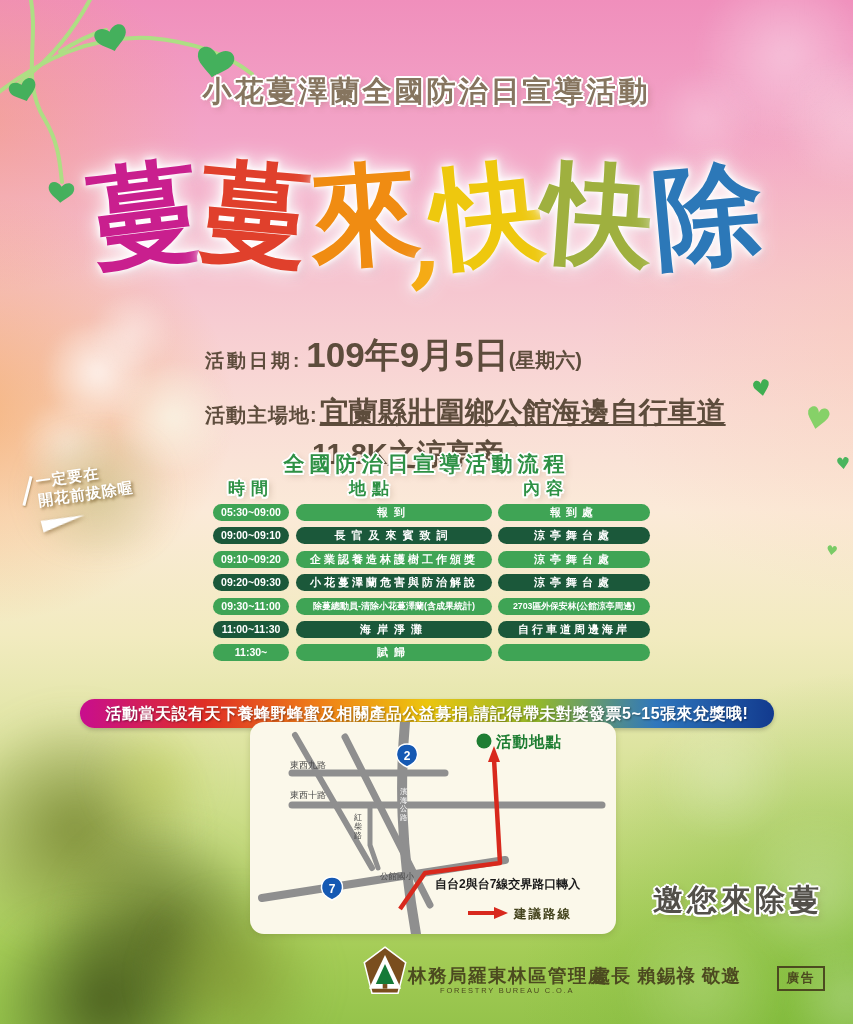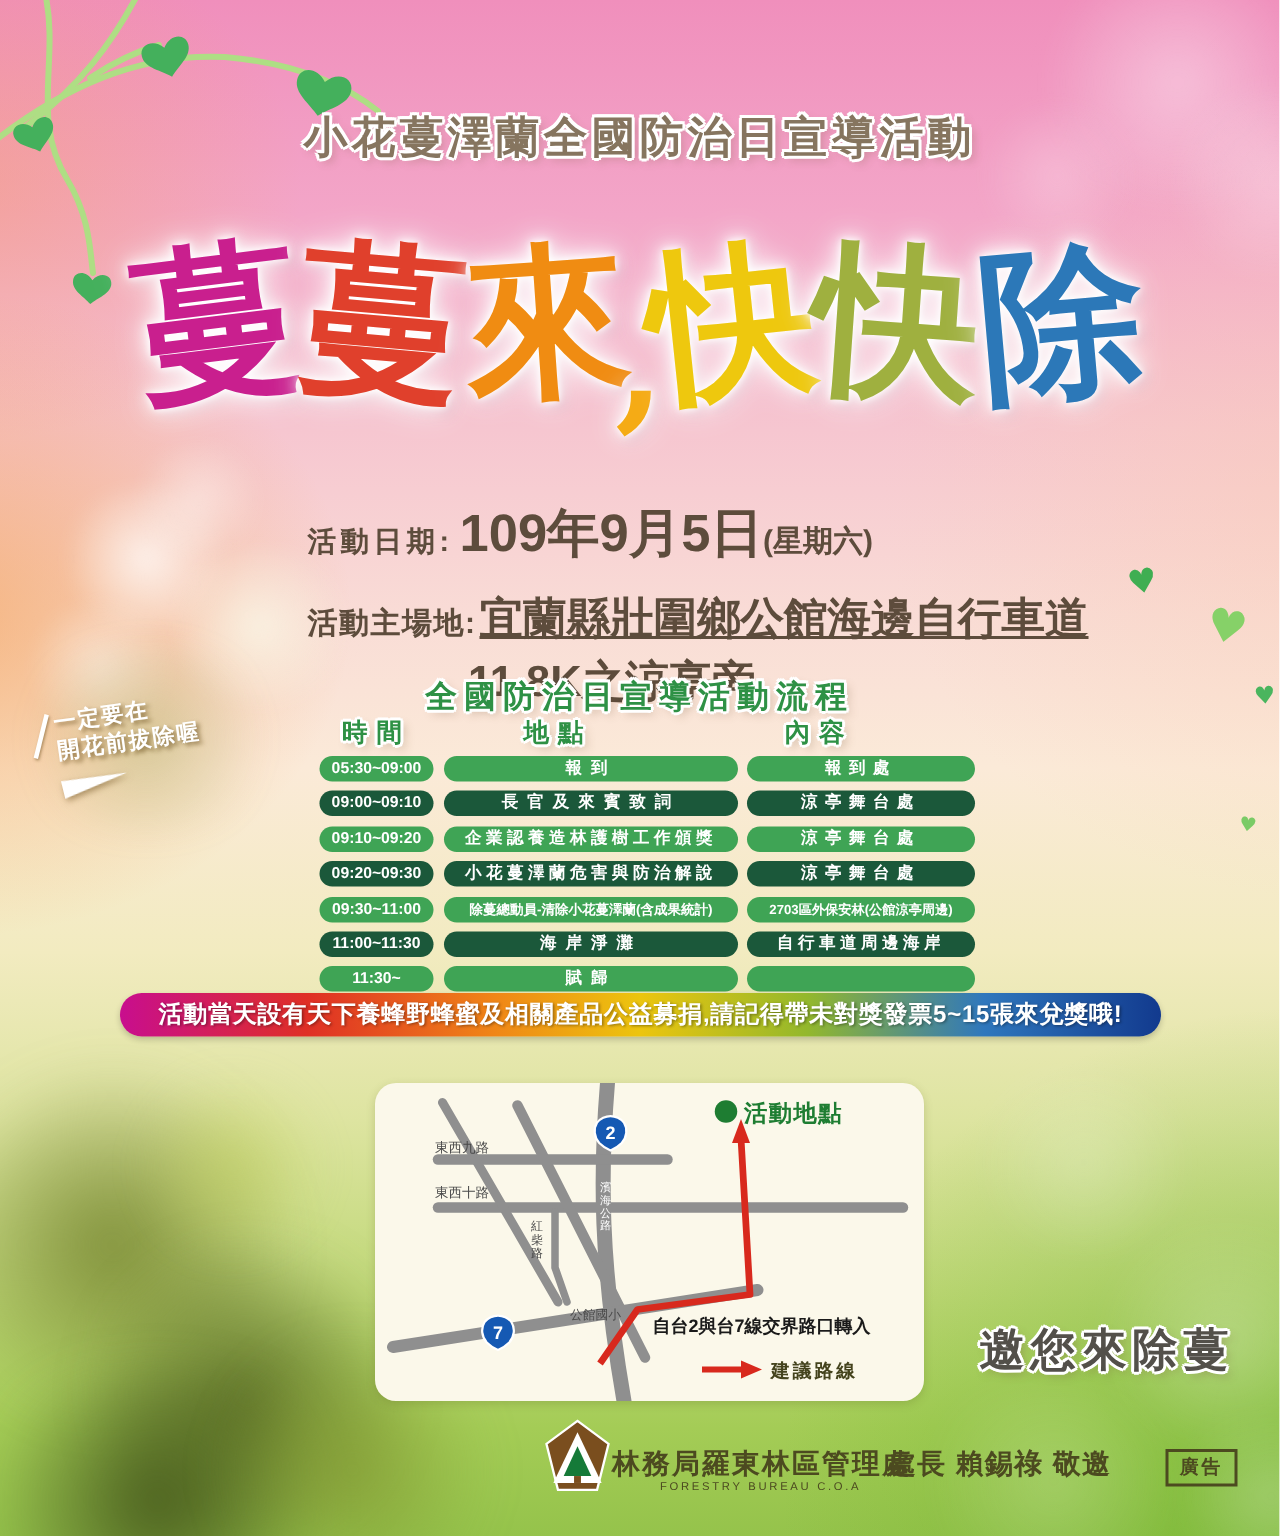--- a/index.html
+++ b/index.html
@@ -37,21 +37,21 @@
   .shead{display:flex;margin-bottom:4px;font-size:17px;font-weight:bold;color:var(--schedule-green,#2e9145);}
   .sh{text-align:center;letter-spacing:6px;}
   .sh1{width:76px;margin-right:7px;}.sh2{width:196px;margin-right:6px;}.sh3{width:152px;}
   .srow{display:flex;margin-bottom:6.4px;}
   .cell{height:17px;line-height:17px;border-radius:9px;color:#fff;text-align:center;font-weight:bold;box-sizing:border-box;}
   .c-time{width:76px;margin-right:7px;font-size:10.5px;}
   .c-content{width:196px;margin-right:6px;font-size:11px;}
   .c-place{width:152px;font-size:11px;}
   .light{background:var(--pill-light,#3fa455);}
   .dark{background:var(--pill-dark,#1b583a);}
-  .banner{position:absolute;left:80px;top:662px;width:694px;height:29px;border-radius:15px;color:#fff;font-weight:bold;font-size:16px;letter-spacing:.5px;text-align:center;line-height:29px;text-shadow:1px 1px 2px rgba(0,0,0,.4);box-shadow:0 2px 4px rgba(0,0,0,.2);}
+  .banner{position:absolute;left:80px;top:699px;width:694px;height:29px;border-radius:15px;color:#fff;font-weight:bold;font-size:16px;letter-spacing:.5px;text-align:center;line-height:29px;text-shadow:1px 1px 2px rgba(0,0,0,.4);box-shadow:0 2px 4px rgba(0,0,0,.2);}
   .map-panel{position:absolute;left:250px;top:722px;width:366px;height:212px;background:#fbf8ea;border-radius:14px;box-shadow:0 2px 6px rgba(100,110,40,.25);}
   .map-panel svg{display:block;}
   svg text{font-family:"Liberation Sans",sans-serif;}
   .slogan{position:absolute;left:653px;top:880px;font-size:30px;font-weight:bold;letter-spacing:4px;color:#53504a;}
   .footer-org{position:absolute;left:408px;top:963px;font-size:18.5px;font-weight:bold;letter-spacing:1.5px;color:#4c4a20;}
   .footer-en{position:absolute;left:440px;top:986px;font-size:7.5px;letter-spacing:1.8px;color:#4c4a20;}
   .footer-invite{position:absolute;left:592px;top:963px;font-size:18.5px;font-weight:bold;letter-spacing:1px;color:#4c4a20;}
   .ad-box{position:absolute;left:777px;top:966px;width:44px;height:21px;border:2px solid #4c4a20;color:#4c4a20;font-size:12.5px;font-weight:bold;letter-spacing:2px;text-align:center;line-height:21px;box-sizing:content-box;}
   .logo{position:absolute;left:362px;top:945px;}
 </style>

